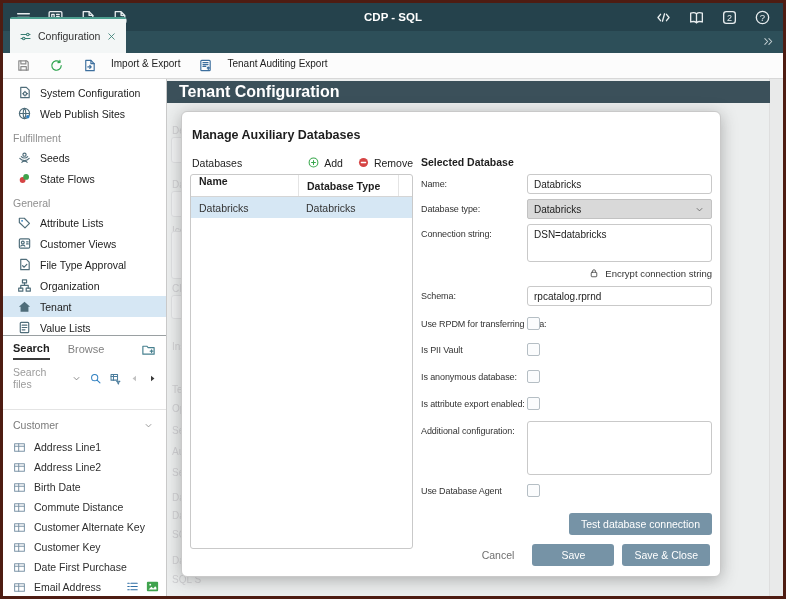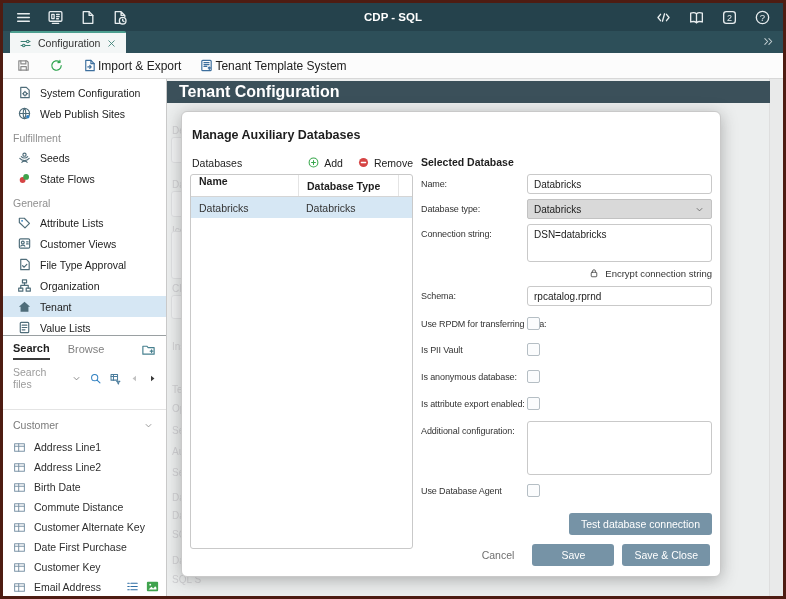--- a/index.html
+++ b/index.html
@@ -10,28 +10,28 @@
   .ic.i17{width:17px;height:17px}.ic.i13{width:13px;height:13px}.ic.i12{width:12px;height:12px}.ic.i11{width:11px;height:11px}
 
   
   .topbar{height:28px;background:#25424c;color:#e8edef;display:flex;align-items:center;padding:0 12px;position:relative;}
   .topbar-left{display:flex;align-items:center;gap:15px;}
   .topbar-title{position:absolute;left:0;right:0;text-align:center;font-size:11.5px;font-weight:bold;color:#fff;pointer-events:none;}
   .topbar-right{display:flex;align-items:center;gap:16px;margin-left:auto;}
 
   
   .tabbar{height:22px;background:#2d4f59;display:flex;align-items:flex-end;padding-left:7px;position:relative;}
-  .tab{height:18px;background:#f3f6f6;border-top:2px solid #4c9e8f;border-radius:2px 2px 0 0;display:flex;align-items:center;gap:6px;padding:1px 9px;font-size:10.5px;color:#333;}
+  .tab{height:18px;background:#f3f6f6;border-top:2px solid #4c9e8f;border-radius:2px 2px 0 0;display:flex;align-items:center;gap:6px;padding:8px 9px;font-size:10.5px;color:#333;}
   .tab .ic{color:#3a7f74}
   .tab-close{color:#8a9296;display:inline-flex;}
   .tabbar-more{position:absolute;right:8px;top:4px;color:#c7d2d5;}
 
   
   .toolbar{height:25px;background:#fcfcfc;border-bottom:1px solid #d8d8d8;display:flex;align-items:center;padding-left:13px;gap:18px;}
-  .tool{display:flex;align-items:flex-end;gap:1px;font-size:12px;color:#222;}
+  .tool{display:flex;align-items:flex-start;gap:14px;font-size:10px;color:#222;}
   .tool .doc{color:#3d6f9e}
 
   .body{display:flex;height:calc(599px - 6px - 75px);}
 
   
   .sidebar{width:164px;flex:none;border-right:1px solid #c9c9c9;display:flex;flex-direction:column;background:#fff;box-sizing:border-box;}
   .nav{height:256px;overflow:hidden;position:relative;padding-top:3px;box-sizing:border-box;}
   .nav-item{display:flex;align-items:center;gap:8px;padding:3px 8px 3px 14px;font-size:10.5px;color:#222;cursor:default;}
   .nav-item .ic{color:#4f6d7a}
   .nav-item.selected{background:#d6e7f4;}
@@ -212,21 +212,21 @@
       <span>Import &amp; Export</span>
     </div>
     <div class="tool">
       <span class="ic doc">
           <svg viewBox="0 0 16 16" font-family="&quot;Liberation Sans&quot;,sans-serif">
             <rect x="3" y="2.5" width="10" height="11" rx="1"></rect>
             <path d="M5.3 5h5.4M5.3 7h5.4M5.3 9h3"></path>
             <path d="M11 12.2V9.6M9.9 10.7 11 9.6l1.1 1.1"></path>
           </svg>
         </span>
-      <span>Tenant Template System</span>
+      <span>Tenant Auditing Export</span>
     </div>
   </div>
 
   <div class="body">
 
     <div class="sidebar">
       <div class="nav" id="nav-list">
           <div class="nav-item">
             <span class="ic">
               <svg viewBox="0 0 16 16" font-family="&quot;Liberation Sans&quot;,sans-serif">
@@ -424,30 +424,30 @@
               </span>
               <span>Customer Alternate Key</span>
             </div>
             <div class="file-item">
               <span class="ic i13">
                 <svg viewBox="0 0 16 16" font-family="&quot;Liberation Sans&quot;,sans-serif">
                   <rect x="2" y="3.5" width="12" height="9"></rect>
                   <path d="M2 6.5h12M7 3.5v9"></path>
                 </svg>
               </span>
+              <span>Customer Key</span>
+            </div>
+            <div class="file-item">
+              <span class="ic i13">
+                <svg viewBox="0 0 16 16" font-family="&quot;Liberation Sans&quot;,sans-serif">
+                  <rect x="2" y="3.5" width="12" height="9"></rect>
+                  <path d="M2 6.5h12M7 3.5v9"></path>
+                </svg>
+              </span>
               <span>Date First Purchase</span>
-            </div>
-            <div class="file-item">
-              <span class="ic i13">
-                <svg viewBox="0 0 16 16" font-family="&quot;Liberation Sans&quot;,sans-serif">
-                  <rect x="2" y="3.5" width="12" height="9"></rect>
-                  <path d="M2 6.5h12M7 3.5v9"></path>
-                </svg>
-              </span>
-              <span>Customer Key</span>
             </div>
             <div class="file-item">
               <span class="ic i13">
                 <svg viewBox="0 0 16 16" font-family="&quot;Liberation Sans&quot;,sans-serif">
                   <rect x="2" y="3.5" width="12" height="9"></rect>
                   <path d="M2 6.5h12M7 3.5v9"></path>
                 </svg>
               </span>
               <span>Email Address</span>
             </div>

